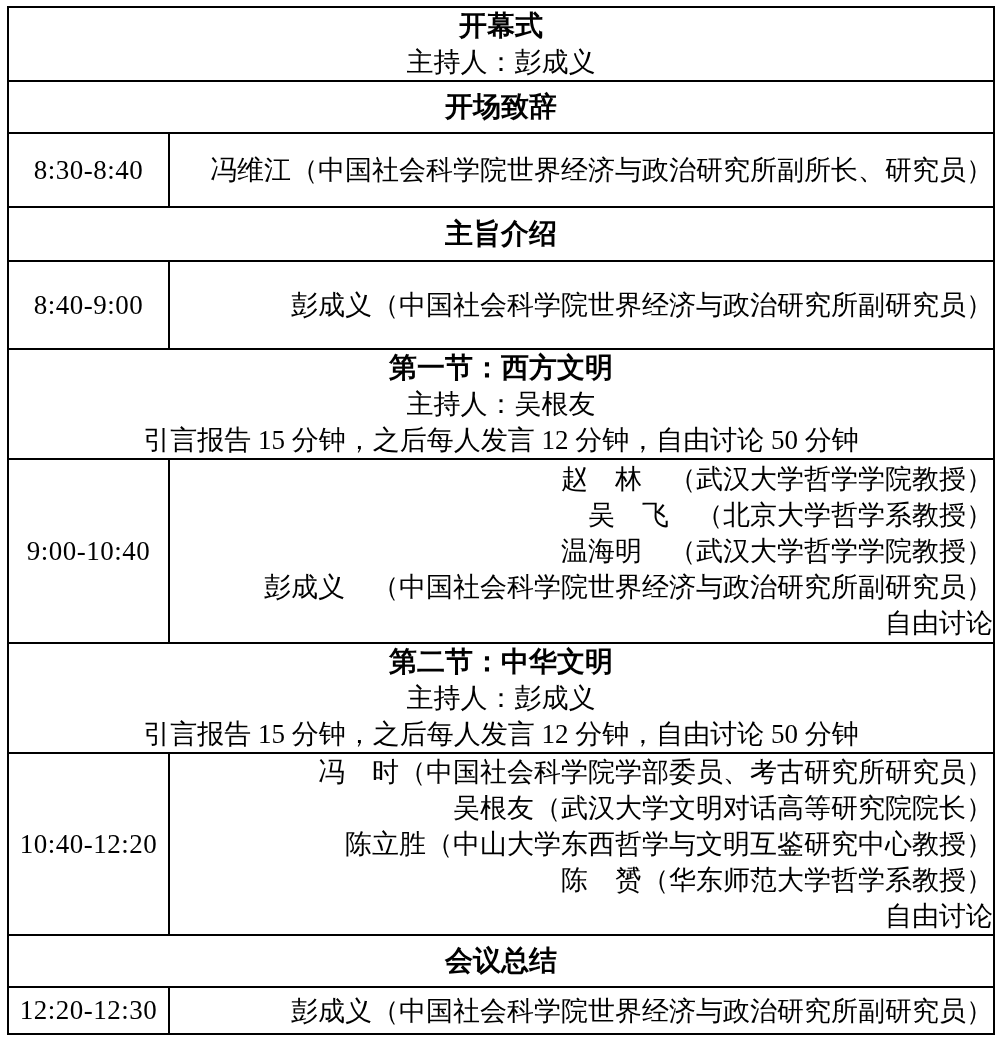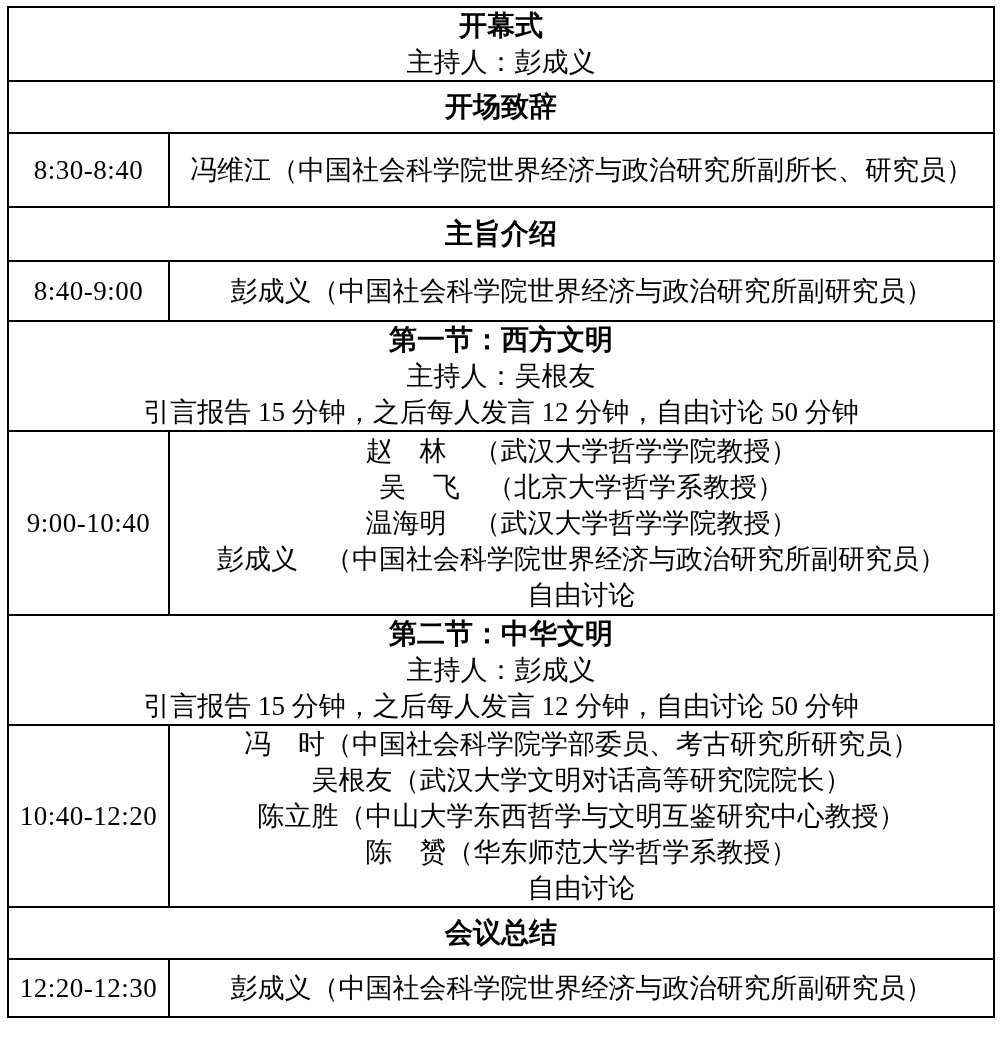--- a/index.html
+++ b/index.html
@@ -31,48 +31,48 @@
     padding: 0;
     overflow: hidden;
   }
   col.c-time { width: 161px; }
 
   
   tr.r0  { height: 70px; }
   tr.r1  { height: 52px; border-radius: 11px; }
   tr.r2  { height: 74px; }
   tr.r3  { height: 54px; margin-left: 16px; }
-  tr.r4  { height: 60px; }
+  tr.r4  { height: 88px; }
   tr.r5  { height: 108px; border-radius: 30px; }
   tr.r6  { height: 184px; }
   tr.r7  { height: 108px; }
   tr.r8  { height: 180px; }
   tr.r9  { height: 52px; }
-  tr.r10 { height: 58px; }
+  tr.r10 { height: 47px; }
 
   td.sec { text-align: center; }
   .line-b {
     font-weight: bold;
     font-size: 28px;
     line-height: 36px;
     white-space: nowrap;
   }
   .line-n {
     font-weight: normal;
     font-size: 27px;
     line-height: 36px;
     white-space: nowrap;
   }
   td.time {
     text-align: center;
     font-size: 27px;
     letter-spacing: 0.5px;
   }
   td.cont { padding-left: 16px; }
-  td.cont .line-n { text-align: center; }
+  td.cont .line-n { text-align: right; }
 </style>
 </head>
 <body>
 
 <div class="sheet">
   <table class="agenda">
     <colgroup>
         <col class="c-time">
         <col>
       </colgroup>

